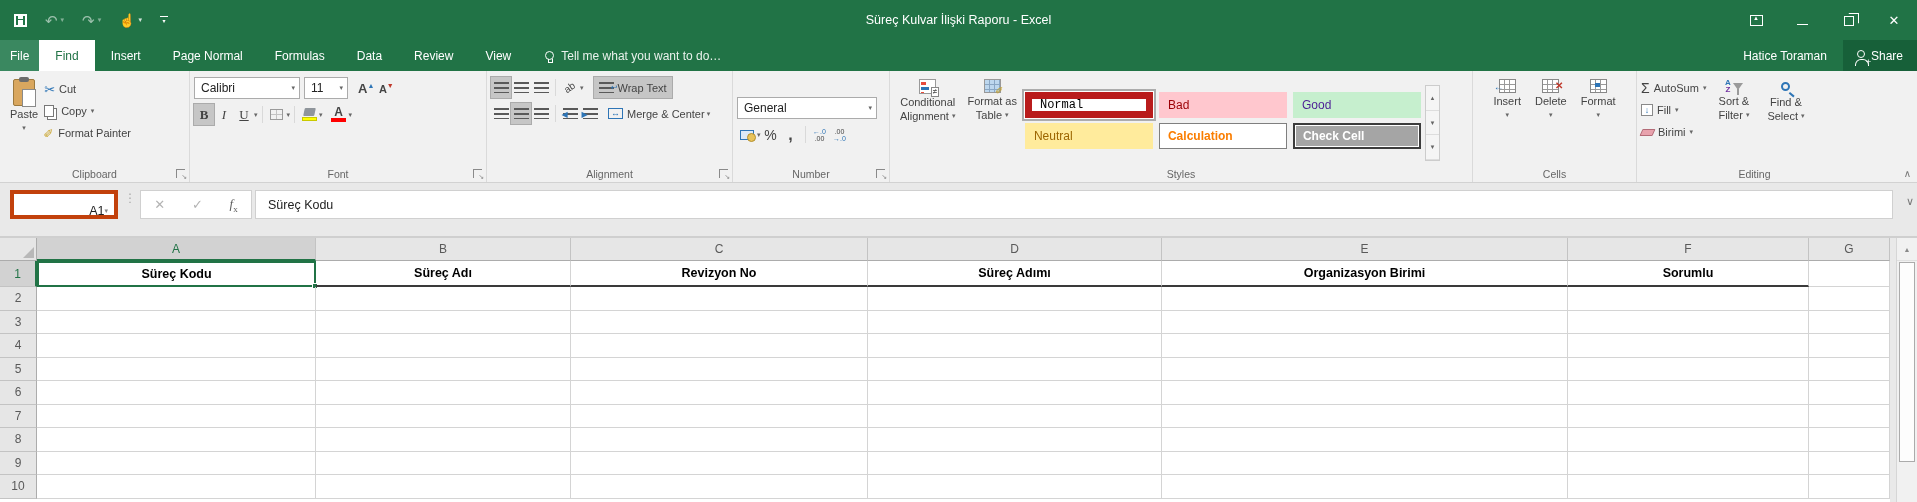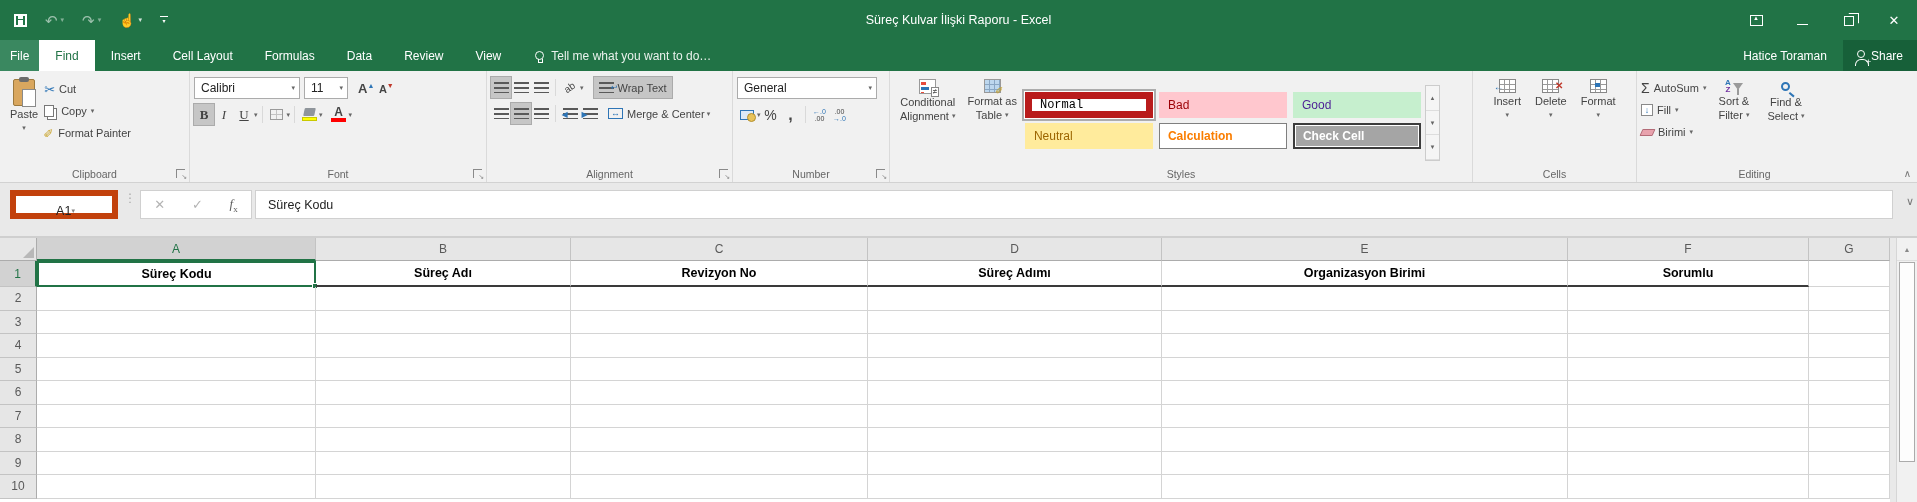--- a/index.html
+++ b/index.html
@@ -151,21 +151,21 @@
   .ic-funnel { width:0; height:0; border-left:5px solid transparent; border-right:5px solid transparent; border-top:7px solid #9a9a9a; position:relative; margin-left:2px; }
   .ic-funnel::after { content:""; position:absolute; left:-1px; top:-1px; width:2px; height:6px; background:#9a9a9a; }
   .ic-mag { width:9px; height:9px; border:2px solid #2E75B6; border-radius:50%; position:relative; }
   .ic-mag::after { content:""; position:absolute; left:7px; top:8px; width:6px; height:2px; background:#2E75B6; transform:rotate(40deg); transform-origin:0 0; }
   #collapse-ribbon { position:absolute; right:6px; bottom:3px; color:#777; font-size:10px; cursor:pointer; }
 
   
   #formulabar { position:absolute; left:0; top:183px; width:1917px; height:55px;
                 background:#E9E9E9; border-bottom:2px solid #CFCFCF; }
   #name-box { position:absolute; left:10px; top:7px; width:108px; height:29px; background:#fff;
-              border:6px solid #c2410c; display:flex; align-items:center; justify-content:center;
+              border:4px solid #c2410c; display:flex; align-items:center; justify-content:flex-end;
               padding:12px 6px 0 9px; font-size:12.5px; color:#222; cursor:text; }
   #name-box .drop { color:#888; }
   #fb-dots { position:absolute; left:124px; top:12px; color:#A9A9A9; font-size:12px; letter-spacing:0; line-height:6px; width:4px; }
   #fx-box { position:absolute; left:140px; top:7px; width:112px; height:29px; background:#fff;
             border:1px solid #D0D0D0; display:flex; align-items:center; justify-content:space-around; }
   .fb-btn { color:#B3B3B3; font-size:13px; cursor:pointer; }
   #fx-icon { color:#5f5f5f; font-size:13px; font-style:italic; font-family:"Liberation Serif", serif; cursor:pointer; }
   #fx-icon sub { font-style:normal; font-size:9px; }
   #formula-input { position:absolute; left:255px; top:7px; width:1638px; height:29px; background:#fff;
                    border:1px solid #D0D0D0; display:flex; align-items:center; padding-left:12px;
@@ -241,21 +241,21 @@
         <span class="ic-close">✕</span>
       </span>
   </div>
 </div>
 
 <div id="tabrow">
   <div class="tab tab-file">File</div>
   <div id="tab-strip" style="display:flex;">
       <div class="tab active">Find</div>
       <div class="tab">Insert</div>
-      <div class="tab">Cell Layout</div>
+      <div class="tab">Page Normal</div>
       <div class="tab">Formulas</div>
       <div class="tab">Data</div>
       <div class="tab">Review</div>
       <div class="tab">View</div>
     </div>
   <div id="tellme">
     <span class="ic-bulb"></span>
     <span>Tell me what you want to do…</span>
   </div>
   <div id="account">
@@ -399,21 +399,21 @@
         <span class="drop">▾</span>
       </div>
     </div>
     <div class="glabel">
         <span>Alignment</span>
         <span class="launcher"></span>
       </div>
   </div>
 
   <div class="group" style="width:157px">
-    <div class="gbody" style="flex-direction:column; gap:5px; padding-top:2px;">
+    <div class="gbody" style="flex-direction:column; gap:5px; padding-top:2px;justify-content:center;">
       <div class="combo" style="width:140px">
           <span>General</span>
           <span class="drop">▾</span>
         </div>
       <div style="display:flex; align-items:center;">
         <span class="btn">
             <span class="ic-acct"></span>
           </span>
         <span class="drop">▾</span>
         <span class="btn">

